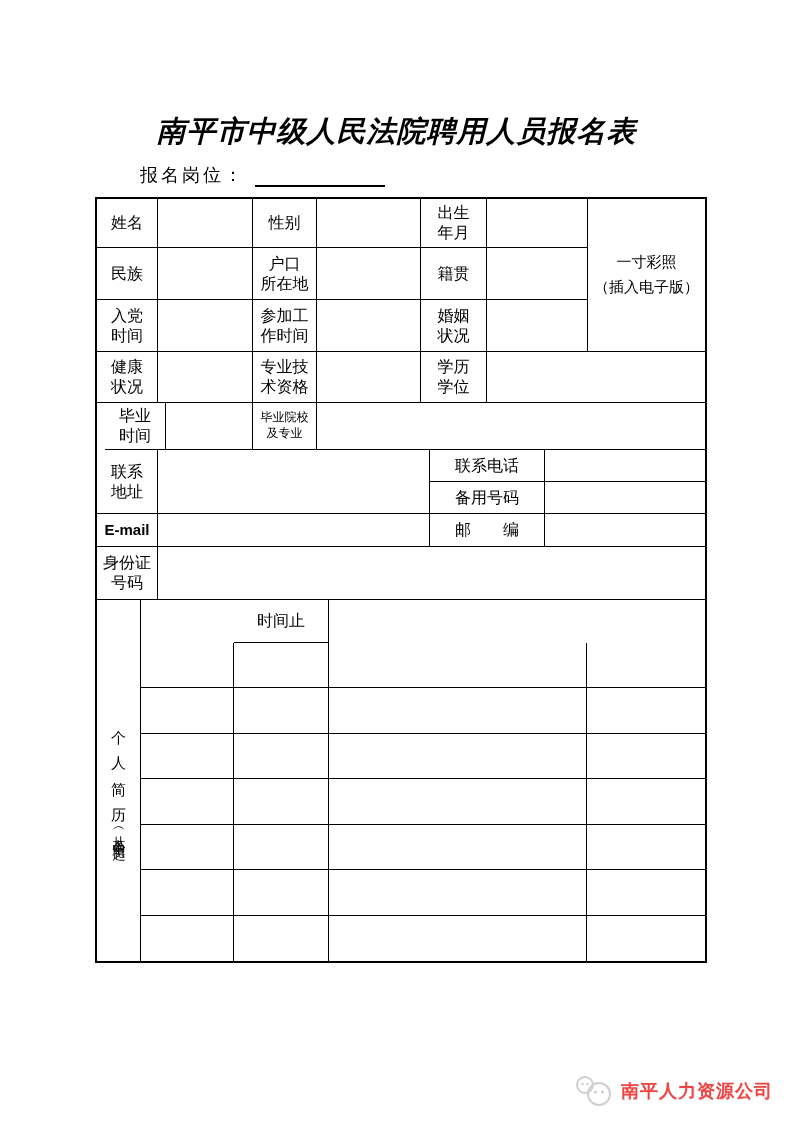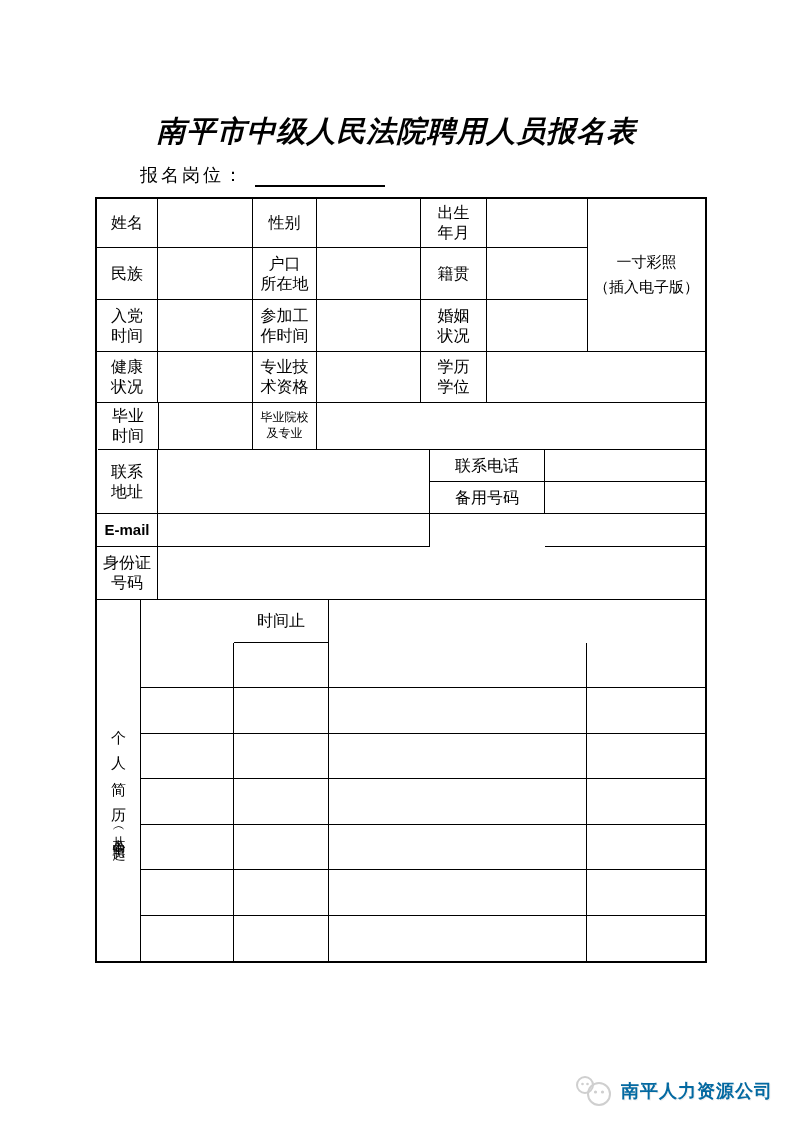--- a/index.html
+++ b/index.html
@@ -49,21 +49,21 @@
     display:block;
   }
   .resume-title{font-size:15px;letter-spacing:26px;}
   .resume-sub{font-size:13px;letter-spacing:3px;}
   .footer{
     position:absolute;left:574px;top:1072px;height:38px;
     display:flex;align-items:center;gap:7px;
   }
   .footer-text{
     font-size:18px;letter-spacing:1px;
-    color:#0369a1;
+    color:#ef4444;
     text-shadow:1px 1px 0 #efefef;
     font-family:"Liberation Sans","DejaVu Sans",sans-serif;
     font-weight:700;
   }
 </style>
 </head>
 <body>
 
 <div class="doc-title">南平市中级人民法院聘用人员报名表</div>
 
@@ -104,37 +104,38 @@
   <div class="cell" style="left:0;top:153px;width:61px;height:51px;">健康
 状况</div>
   <div class="cell" style="left:61px;top:153px;width:95px;height:51px;"></div>
   <div class="cell" style="left:156px;top:153px;width:64px;height:51px;">专业技
 术资格</div>
   <div class="cell" style="left:220px;top:153px;width:104px;height:51px;"></div>
   <div class="cell" style="left:324px;top:153px;width:66px;height:51px;">学历
 学位</div>
   <div class="cell no-r" style="left:390px;top:153px;width:218px;height:51px;"></div>
 
-  <div class="cell" style="left:1px;top:204px;width:61px;height:47px;">毕业
+  <div class="cell" style="left:8px;top:204px;width:61px;height:47px;">毕业
 时间</div>
   <div class="cell" style="left:61px;top:204px;width:95px;height:47px;"></div>
   <div class="cell small" style="left:156px;top:204px;width:64px;height:47px;">毕业院校
 及专业</div>
   <div class="cell no-r" style="left:220px;top:204px;width:388px;height:47px;"></div>
 
   <div class="cell" style="left:0;top:251px;width:61px;height:64px;text-align:right;">联系
 地址</div>
   <div class="cell" style="left:61px;top:251px;width:272px;height:64px;"></div>
   <div class="cell" style="left:333px;top:251px;width:115px;height:32px;">联系电话</div>
   <div class="cell no-r" style="left:448px;top:251px;width:160px;height:32px;"></div>
   <div class="cell" style="left:333px;top:283px;width:115px;height:32px;">备用号码</div>
   <div class="cell no-r" style="left:448px;top:283px;width:160px;height:32px;"></div>
 
   <div class="cell email-lbl" style="left:0;top:315px;width:61px;height:33px;font-weight:bold;">E-mail</div>
   <div class="cell" style="left:61px;top:315px;width:272px;height:33px;"></div>
+  <div class="cell" style="left:333px;top:315px;width:115px;height:33px;">邮　　编</div>
   <div class="cell no-r" style="left:448px;top:315px;width:160px;height:33px;"></div>
 
   <div class="cell" style="left:0;top:348px;width:61px;height:53px;">身份证
 号码</div>
   <div class="cell no-r" style="left:61px;top:348px;width:547px;height:53px;"></div>
 
   <div class="cell no-b resume-cell" style="left:0;top:401px;width:44px;height:361px;">
     <span class="resume-text"><span class="resume-title">个人简历</span><span class="resume-sub">（从高中填起）</span></span>
   </div>
 

